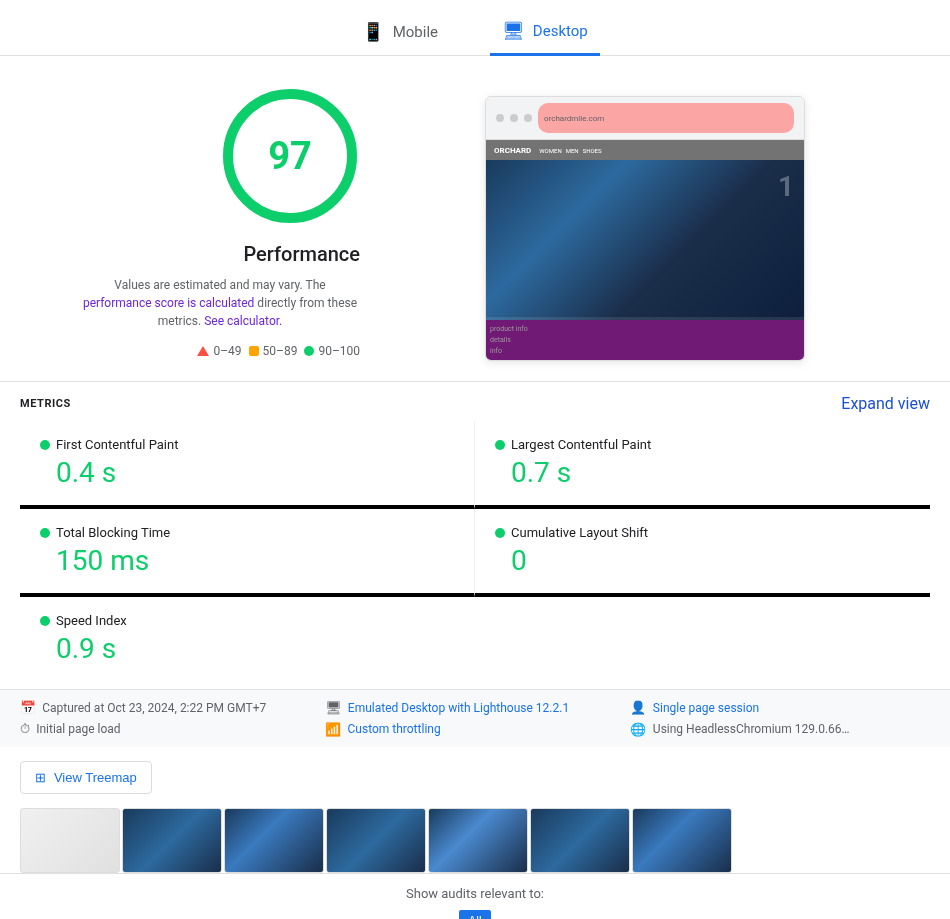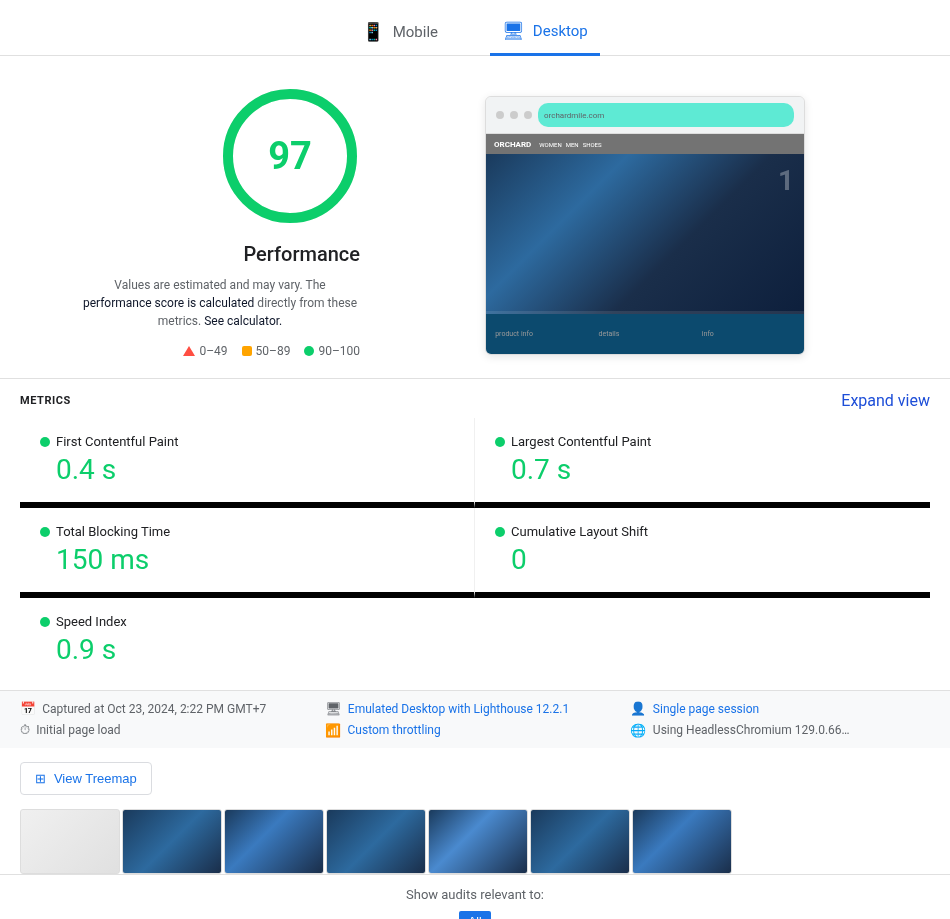--- a/index.html
+++ b/index.html
@@ -19,51 +19,51 @@
 
     
     .gauge-container { position: relative; width: 140px; height: 140px; margin-bottom: 16px; }
     .gauge-svg { width: 140px; height: 140px; transform: rotate(-90deg); }
     .gauge-bg { fill: none; stroke: #e8f5e9; stroke-width: 10; }
     .gauge-fill { fill: none; stroke: #0cce6b; stroke-width: 10; stroke-linecap: round; stroke-dasharray: 390 400; }
     .gauge-number { position: absolute; top: 50%; left: 50%; transform: translate(-50%, -50%); font-size: 38px; font-weight: 700; color: #0cce6b; }
 
     .perf-title { font-size: 20px; font-weight: 500; color: #202124; margin-bottom: 10px; }
     .perf-desc { font-size: 12px; color: #5f6368; text-align: center; line-height: 1.5; margin-bottom: 14px; max-width: 280px; }
-    .perf-desc a { color: #0f172a; text-decoration: none; }
-
-    .legend { display: flex; gap: 14px; align-items: center; font-size: 12px; color: #5f6368; }
+    .perf-desc a { color: #6d28d9; text-decoration: none; }
+
+    .legend { display: flex; gap: 7px; align-items: center; font-size: 12px; color: #5f6368; }
     .legend-item { display: flex; align-items: center; gap: 4px; }
     .legend-dot { width: 10px; height: 10px; border-radius: 50%; }
     .legend-tri { width: 0; height: 0; border-left: 6px solid transparent; border-right: 6px solid transparent; border-bottom: 10px solid #ff4e42; }
     .legend-sq { width: 10px; height: 10px; background: #ffa400; border-radius: 2px; }
 
     
     .screenshot-section { flex: 1; display: flex; justify-content: center; align-items: flex-start; padding-top: 10px; }
     .screenshot-frame { width: 320px; border: 1px solid #ddd; border-radius: 6px; overflow: hidden; box-shadow: 0 2px 8px rgba(0,0,0,0.1); background: #f5f5f5; }
     .screenshot-titlebar { background: #f1f3f4; padding: 6px 10px; display: flex; align-items: center; gap: 6px; border-bottom: 1px solid #ddd; }
     .titlebar-dot { width: 8px; height: 8px; border-radius: 50%; background: #ccc; }
-    .titlebar-url { flex: 1; background: #5eead4; border-radius: 10px; height: 24px; font-size: 9px; color: #5f6368; display: flex; align-items: center; padding: 0 6px; overflow: hidden; white-space: nowrap; }
+    .titlebar-url { flex: 1; background: #fca5a5; border-radius: 10px; height: 30px; font-size: 9px; color: #5f6368; display: flex; align-items: center; padding: 0 6px; overflow: hidden; white-space: nowrap; }
     .screenshot-img { width: 100%; height: 160px; background: linear-gradient(135deg, #1a3a5c 0%, #2d6a9f 30%, #1a2e4a 60%, #0d1f3c 100%); position: relative; overflow: hidden; }
     .orchard-nav { background: #737373; height: 20px; width: 100%; display: flex; align-items: center; padding: 0 8px; }
     .orchard-logo { color: #fff; font-size: 8px; font-weight: bold; }
     .orchard-nav-items { display: flex; gap: 4px; margin-left: 8px; }
     .orchard-nav-item { color: #fff; font-size: 6px; }
-    .screenshot-content { height: 40px; background: #0c4a6e; display: flex; align-items: center; justify-content: space-around; padding: 4px; }
+    .screenshot-content { height: 40px; background: #701a75; display: flex; align-items: flex-start; justify-content: space-around; padding: 4px; flex-direction: column; }
 
     
     .section-divider { border: none; border-top: 1px solid #e0e0e0; margin: 0 0; }
 
     
     .metrics-header { display: flex; justify-content: space-between; align-items: center; padding: 12px 20px 8px; }
     .metrics-title { font-size: 11px; font-weight: 700; letter-spacing: 0.05em; color: #202124; text-transform: uppercase; }
     .expand-view { font-size: 16px; color: #1d4ed8; cursor: pointer; text-decoration: none; }
 
     .metrics-grid { display: grid; grid-template-columns: 1fr 1fr; gap: 0; padding: 0 20px; }
-    .metric-cell { padding: 16px 20px; border-right: 1px solid #f0f0f0; border-bottom: 6px solid #000000; }
+    .metric-cell { padding: 16px 20px; border-right: 1px solid #f0f0f0; border-bottom: 4px solid #000000; }
     .metric-cell:nth-child(2n) { border-right: none; }
     .metric-cell:last-child { border-bottom: none; }
     .metric-cell.full-width { grid-column: 1 / -1; border-right: none; }
 
     .metric-label-row { display: flex; align-items: center; gap: 6px; margin-bottom: 4px; }
     .metric-dot { width: 10px; height: 10px; border-radius: 50%; flex-shrink: 0; }
     .metric-dot.green { background: #0cce6b; }
     .metric-label { font-size: 13px; color: #202124; }
     .metric-value { font-size: 28px; font-weight: 400; color: #0cce6b; padding-left: 16px; }
 

